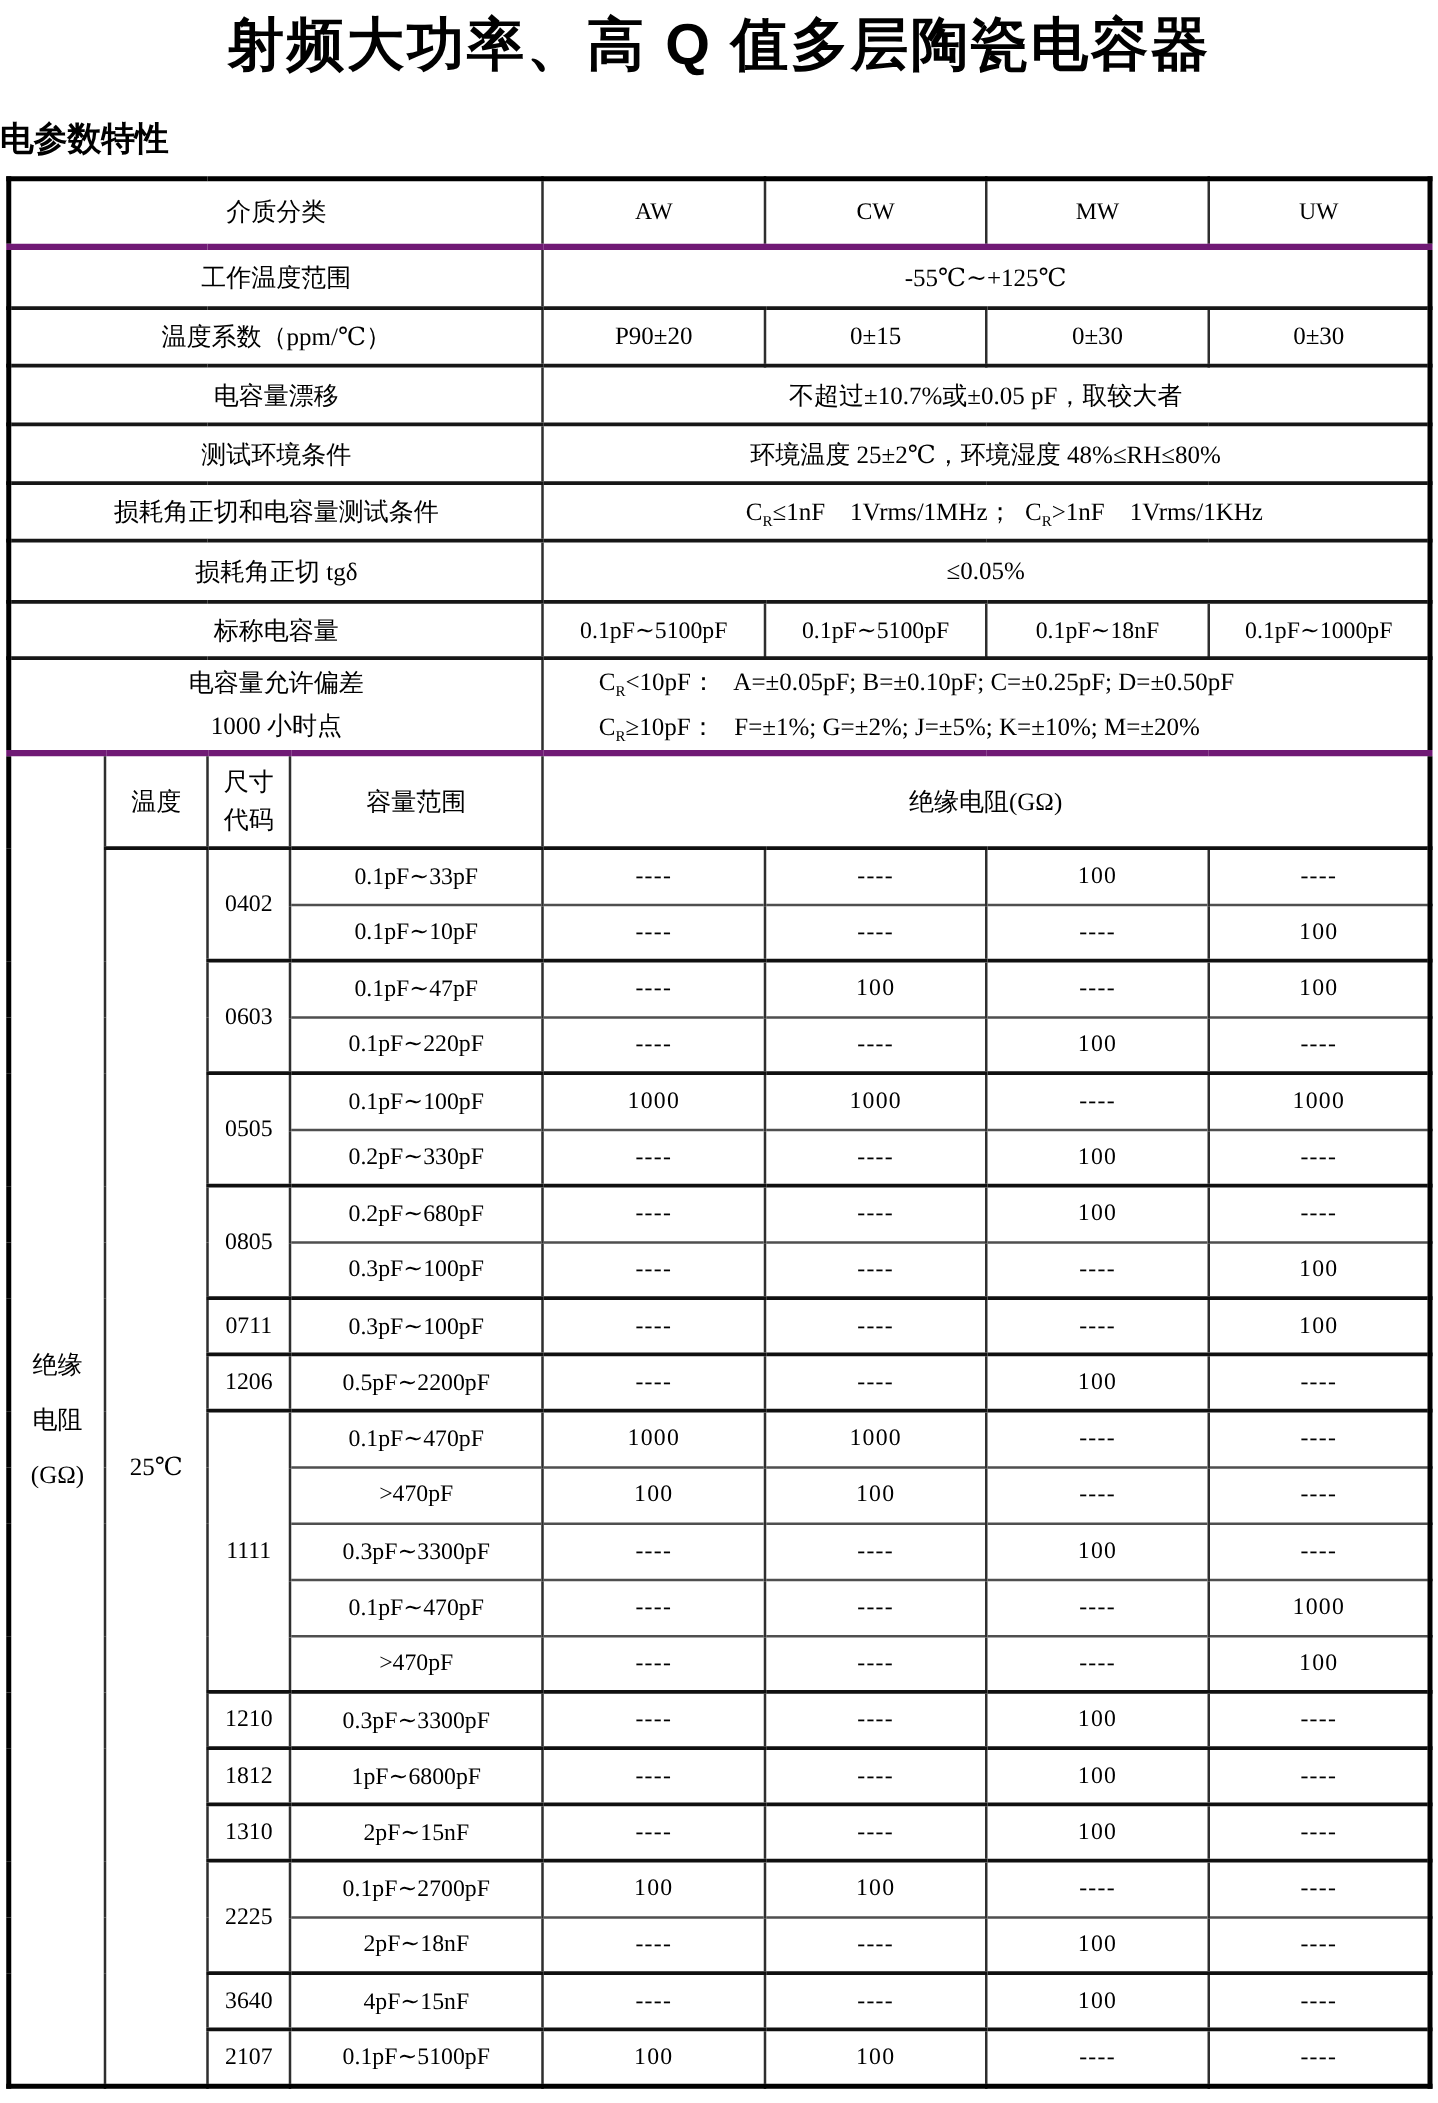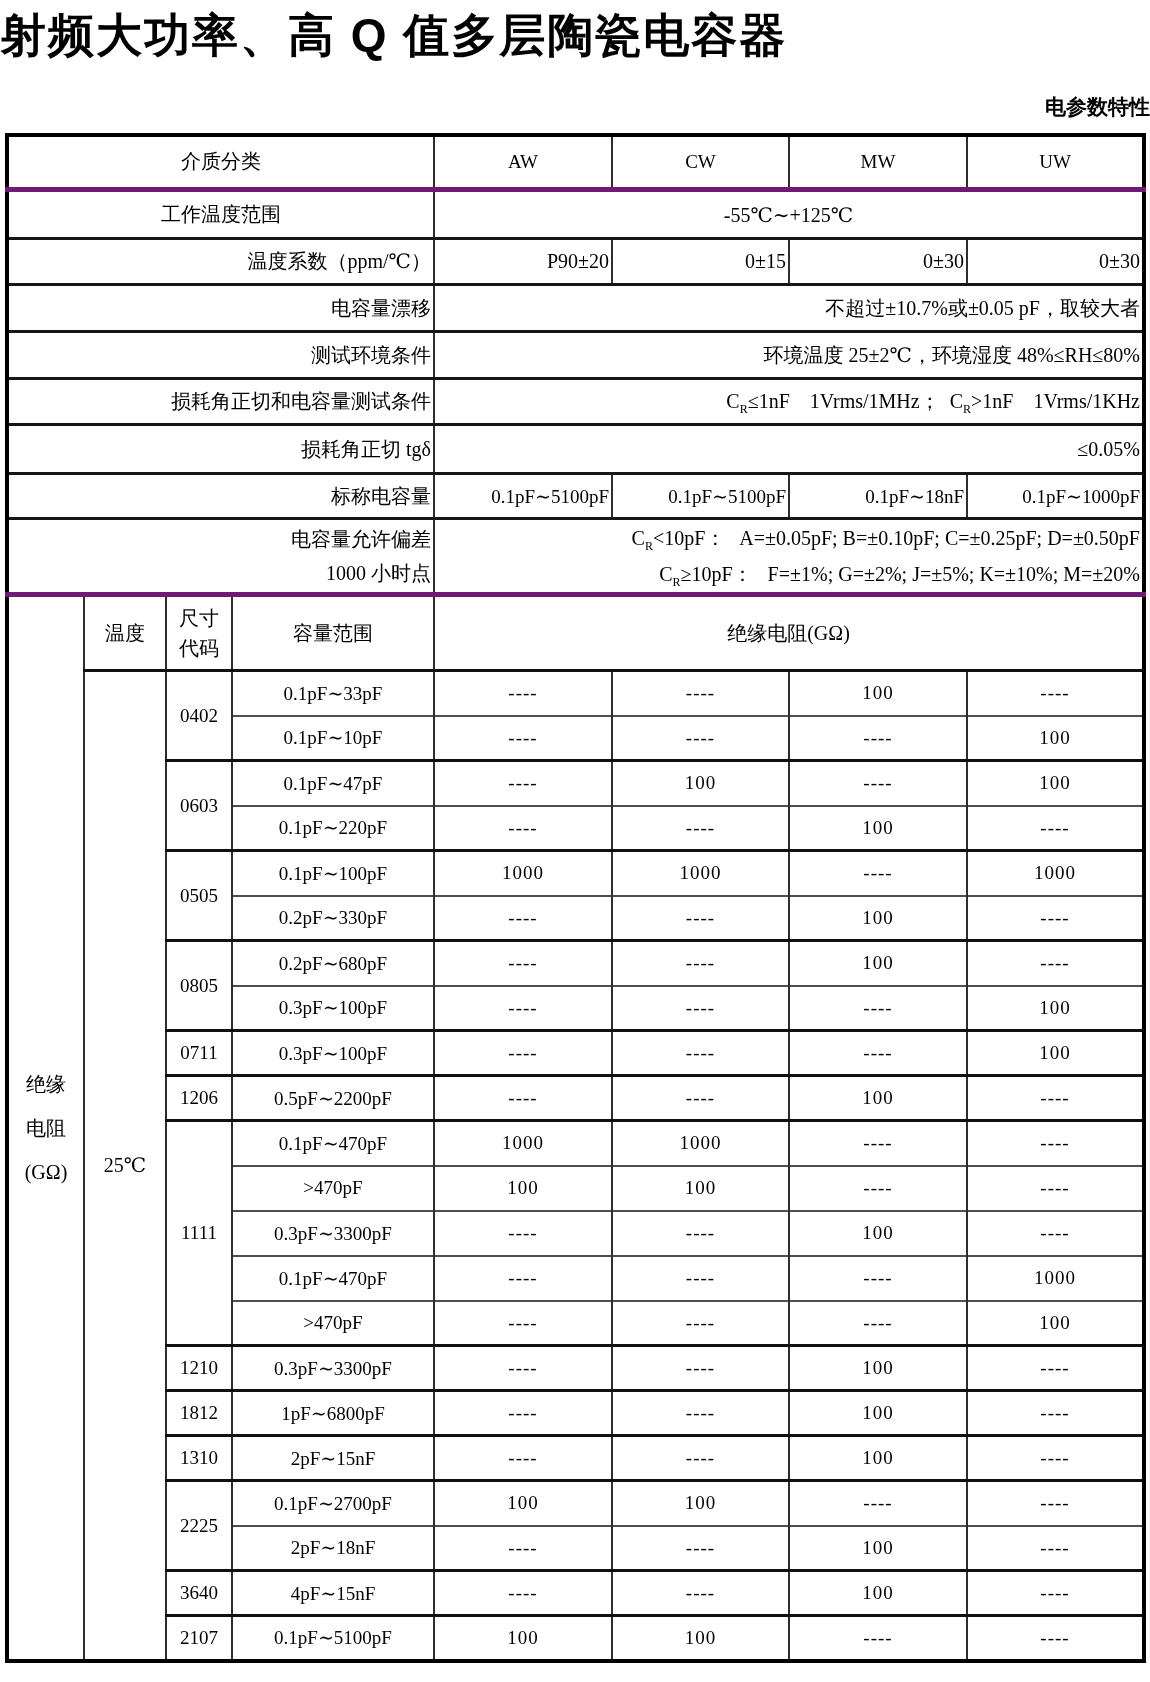--- a/index.html
+++ b/index.html
@@ -4,38 +4,38 @@
 <style>
   * { box-sizing: border-box; }
   html,body { margin:0; padding:0; }
   body {
     width:1150px; height:1682px; background:#ffffff; color:#000;
     font-family:"Liberation Serif","DejaVu Serif",serif;
   }
   .title {
     font-family:"Liberation Sans","DejaVu Sans",sans-serif;
     font-weight:900; font-size:46px; letter-spacing:2px;
-    padding-top:10px; line-height:1.1;
+    text-align:center; padding-top:10px; line-height:1.1;
   }
   .subtitle {
     font-family:"Liberation Sans","DejaVu Sans",sans-serif;
-    font-weight:bold; font-size:21px; text-align:right; margin-top:32px;
+    font-weight:bold; font-size:27px; text-align:left; margin-top:32px;
   }
   table {
     border-collapse:collapse; table-layout:fixed;
     width:1137px; margin:12px 0 0 5px;
     border:4px solid #000;
   }
   td {
     border-left:2px solid #2e2e2e;
     text-align:center; vertical-align:middle;
     font-size:20px; padding:0 2px; overflow:hidden;
   }
   
-  tr.ts > td { border-top:3px solid #161616;text-align:right; }
+  tr.ts > td { border-top:3px solid #161616; }
   tr.thick > td { border-top:5px solid #701a75; }
   
   tr.dr > td { border-top:2px solid #4f4f4f; }
   tr.gs > td { border-top:3px solid #101010; }
   
   tr.h55>td{height:55px} tr.h49>td{height:49px} tr.h46>td{height:46px}
   tr.h47>td{height:47px} tr.h45>td{height:45px} tr.h73>td{height:73px}
   tr.h76>td{height:76px} tr.hd>td{height:45px}
   .pre { white-space:pre;padding-left:32px; }
   .lf  { text-align:left; padding-left:12px; }

